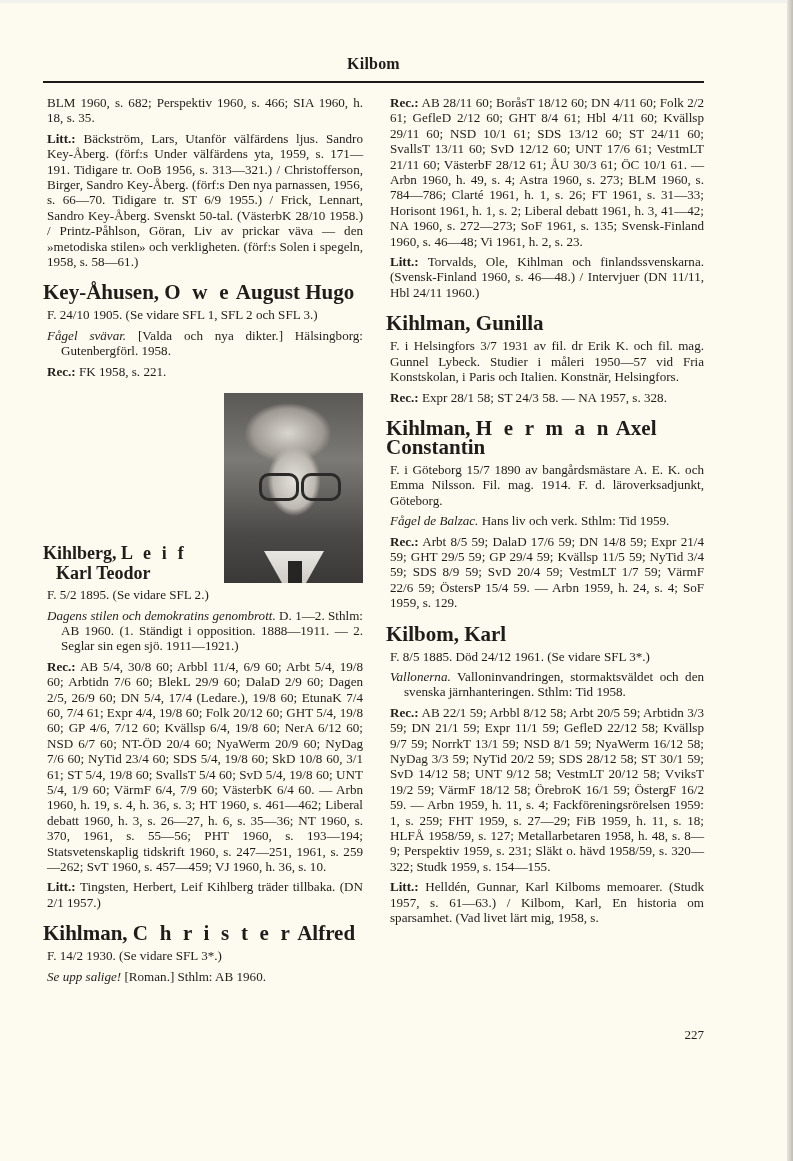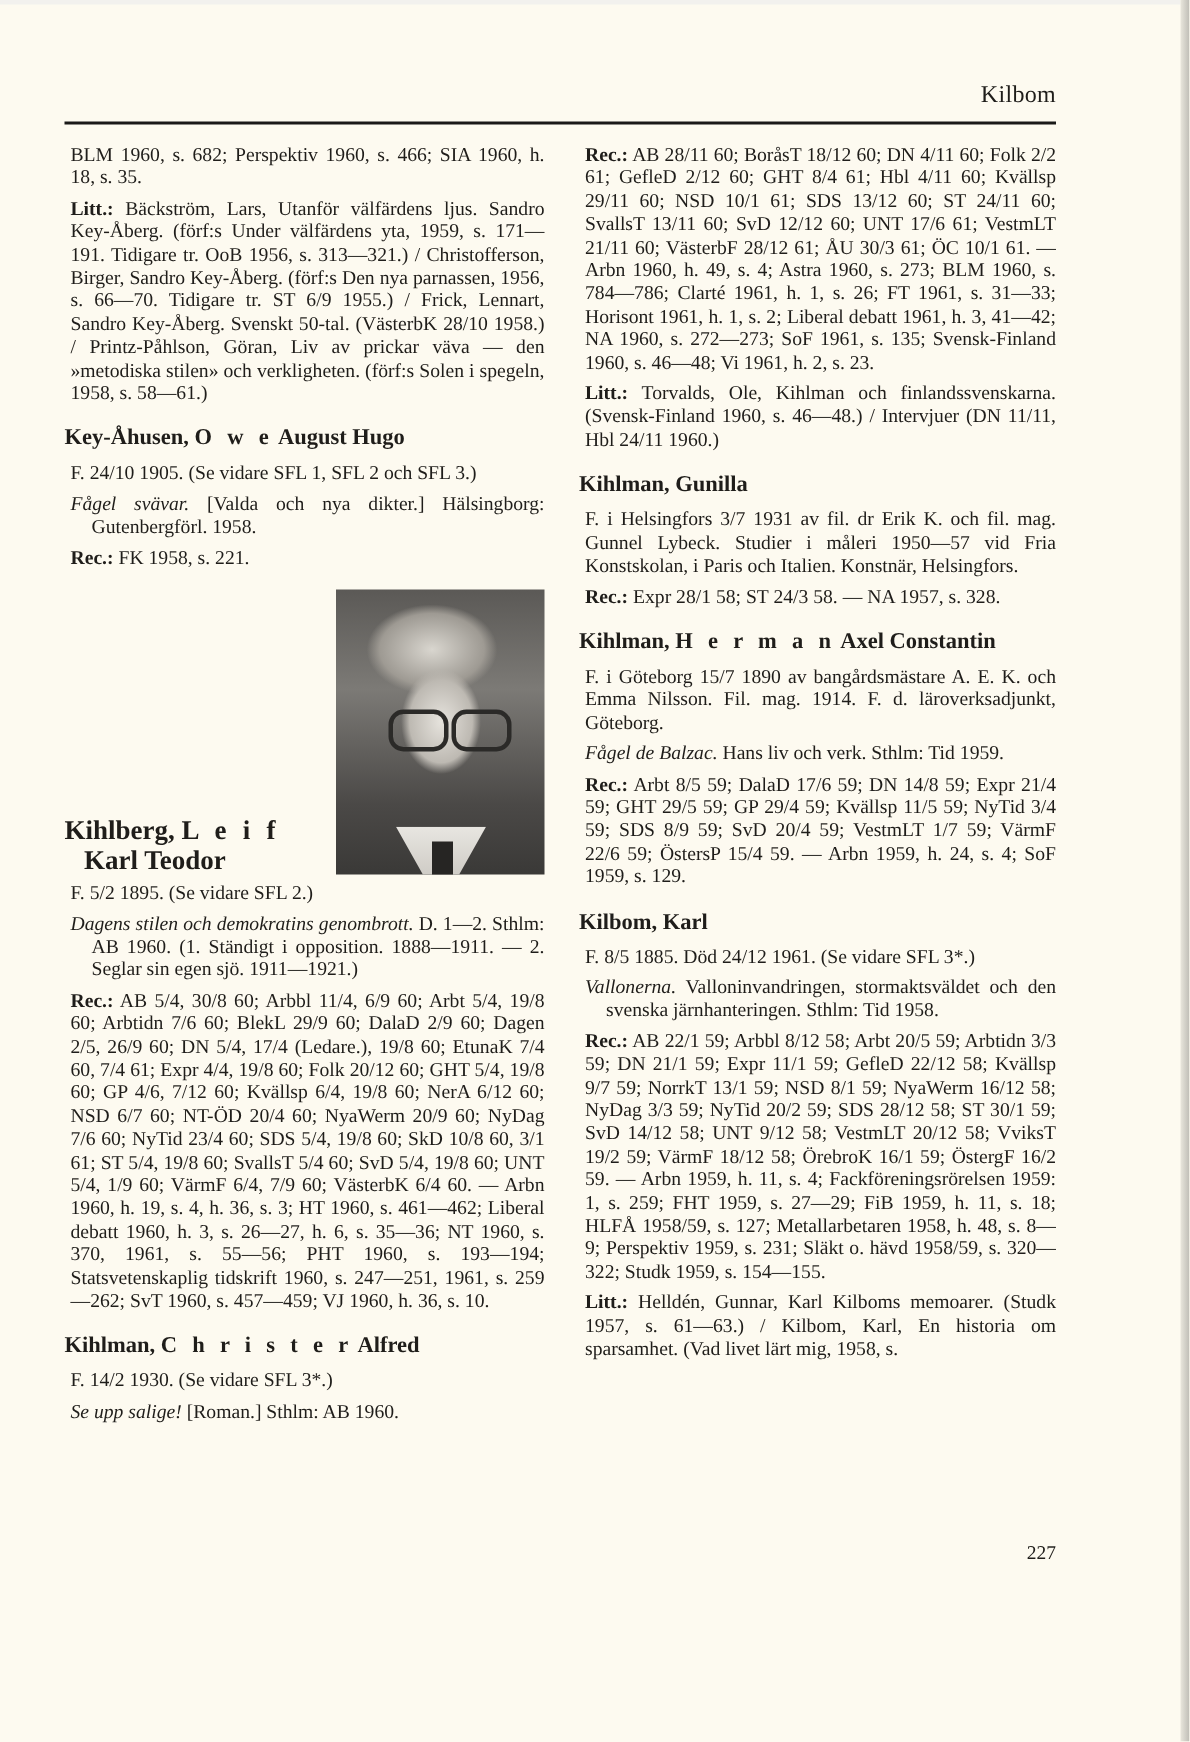--- a/index.html
+++ b/index.html
@@ -13,40 +13,40 @@
   .page-shade-right {
     position: absolute; top: 0; right: 0; width: 6px; height: 1161px;
     background: linear-gradient(to right, #e9e6dc, #bfbdb6);
   }
   .page-top-edge {
     position: absolute; top: 0; left: 0; right: 6px; height: 3px;
     background: #f2f1ee;
   }
   .running-head {
     position: absolute; left: 43px; top: 55px; width: 661px;
-    text-align: right; font-weight: normal; font-size: 16px; letter-spacing: 0.2px;
+    text-align: center; font-weight: bold; font-size: 16px; letter-spacing: 0.2px;
   }
   .head-rule {
     position: absolute; left: 43px; top: 81px; width: 661px; height: 2px;
     background: #1a1918;
   }
   .col {
     position: absolute; top: 95px;
     font-size: 13.1px; line-height: 15.4px;
     text-align: justify; hyphens: manual;
   }
   .col-left { left: 43px; width: 320px; }
   .col-right { left: 386px; width: 318px; }
   p { margin: 0 0 5px 4px; }
   .hang { padding-left: 14px; text-indent: -14px; }
   .lbl { font-weight: bold; }
   .title { font-style: italic; }
   .entry { margin-top: 14px; }
   .entry-name {
-    font-weight: bold; font-size: 15px; line-height: 19px;
+    font-weight: bold; font-size: 21px; line-height: 19px;
     margin: 0 0 5px 0; text-align: left;
   }
   .spaced { letter-spacing: 3.2px; }
   .photo-block {
     position: relative; height: 190px; margin-top: 14px; margin-bottom: 0;
   }
   .photo {
     position: absolute; left: 181px; top: 0; width: 139px; height: 190px;
     background:
       radial-gradient(ellipse 38px 50px at 70px 88px, #e6e3dd 0%, #bdb9b2 55%, rgba(0,0,0,0) 70%),
@@ -111,20 +111,21 @@
       <div class="photo" title="Portrait photo of Leif Kihlberg">
         <div class="glasses-l"></div>
         <div class="glasses-r"></div>
         <div class="collar"></div>
         <div class="tie"></div>
       </div>
     </div>
     <p style="margin-top:4px">F. 5/2 1895. (Se vidare SFL 2.)</p>
     <p class="hang"><span class="title">Dagens stilen och demokratins genombrott.</span> <span>D. 1—2. Sthlm: AB 1960. (1. Ständigt i opposition. 1888—1911. — 2. Seglar sin egen sjö. 1911—1921.)</span></p>
     <p><span class="lbl">Rec.:</span> <span>AB 5/4, 30/8 60; Arbbl 11/4, 6/9 60; Arbt 5/4, 19/8 60; Arbtidn 7/6 60; BlekL 29/9 60; DalaD 2/9 60; Dagen 2/5, 26/9 60; DN 5/4, 17/4 (Ledare.), 19/8 60; EtunaK 7/4 60, 7/4 61; Expr 4/4, 19/8 60; Folk 20/12 60; GHT 5/4, 19/8 60; GP 4/6, 7/12 60; Kvällsp 6/4, 19/8 60; NerA 6/12 60; NSD 6/7 60; NT-ÖD 20/4 60; NyaWerm 20/9 60; NyDag 7/6 60; NyTid 23/4 60; SDS 5/4, 19/8 60; SkD 10/8 60, 3/1 61; ST 5/4, 19/8 60; SvallsT 5/4 60; SvD 5/4, 19/8 60; UNT 5/4, 1/9 60; VärmF 6/4, 7/9 60; VästerbK 6/4 60. — Arbn 1960, h. 19, s. 4, h. 36, s. 3; HT 1960, s. 461—462; Liberal debatt 1960, h. 3, s. 26—27, h. 6, s. 35—36; NT 1960, s. 370, 1961, s. 55—56; PHT 1960, s. 193—194; Statsvetenskaplig tidskrift 1960, s. 247—251, 1961, s. 259—262; SvT 1960, s. 457—459; VJ 1960, h. 36, s. 10.</span></p>
+    <p><span class="lbl">Litt.:</span> <span>Tingsten, Herbert, Leif Kihlberg träder tillbaka. (DN 2/1 1957.)</span></p>
   </div>
 
   <div class="entry">
     <div class="entry-name">
       <span>Kihlman,</span>
       <span class="spaced">C h r i s t e r</span>
       <span>Alfred</span>
     </div>
     <p>F. 14/2 1930. (Se vidare SFL 3*.)</p>
     <p class="hang"><span class="title">Se upp salige!</span> <span>[Roman.] Sthlm: AB 1960.</span></p>

